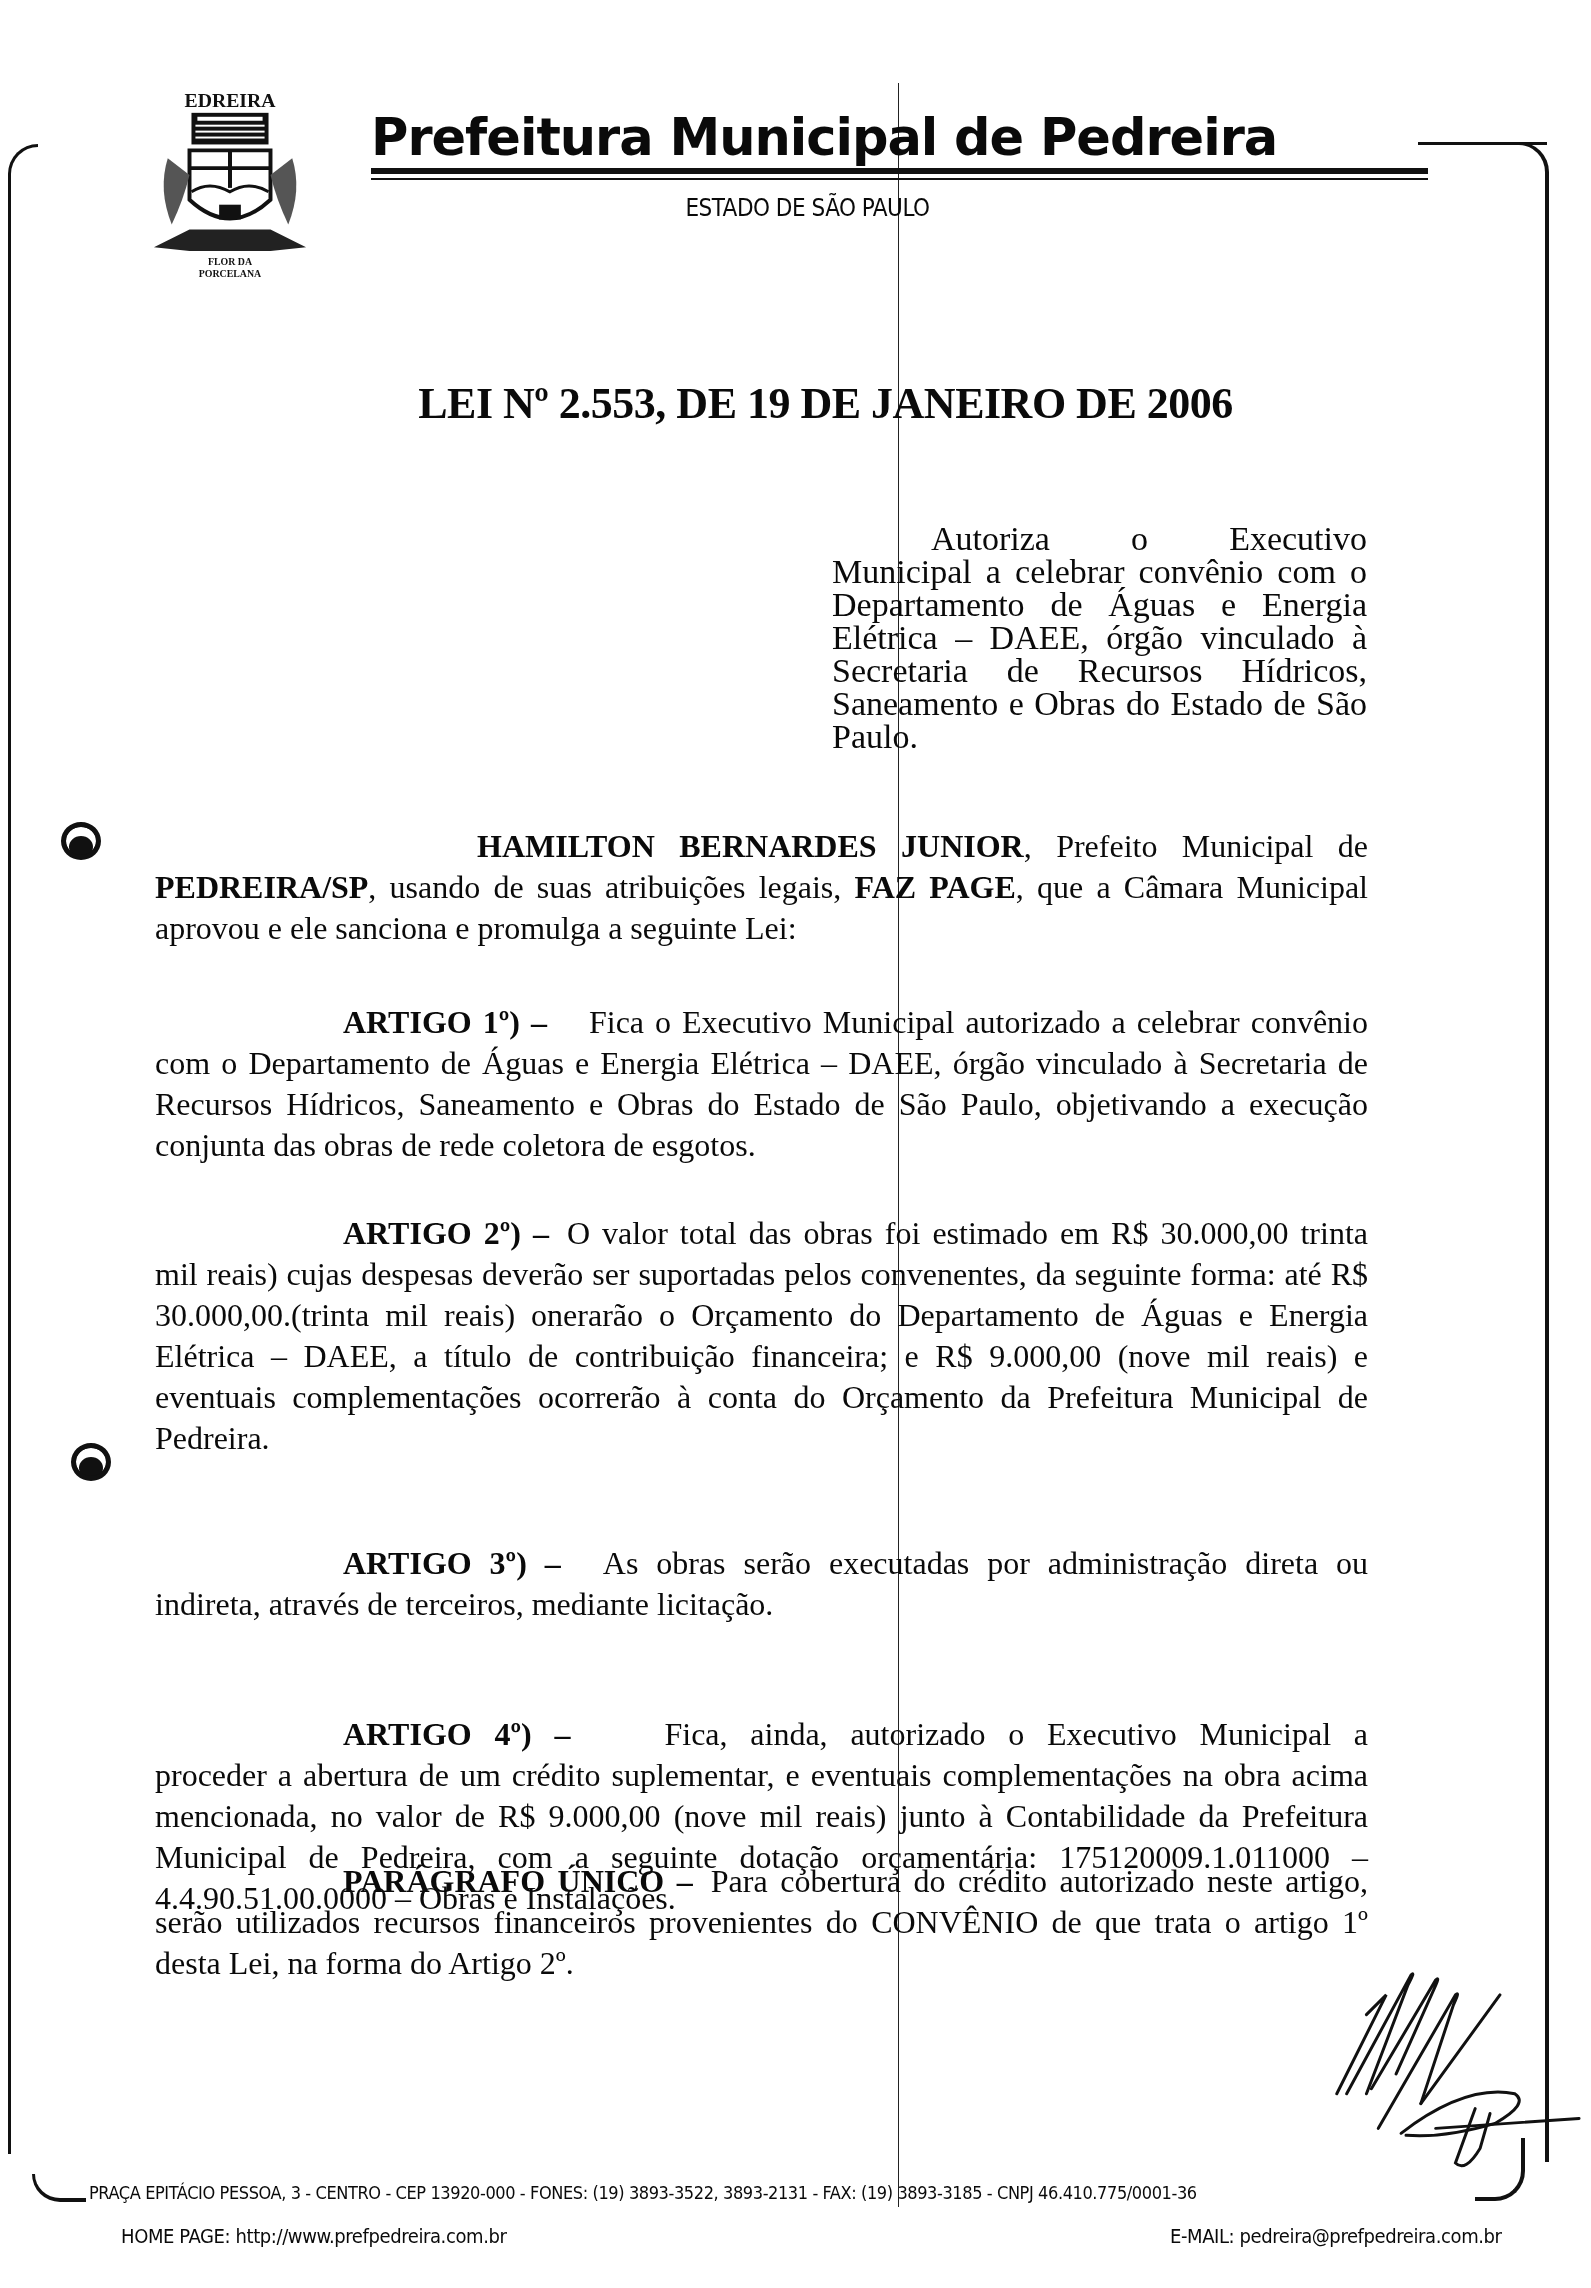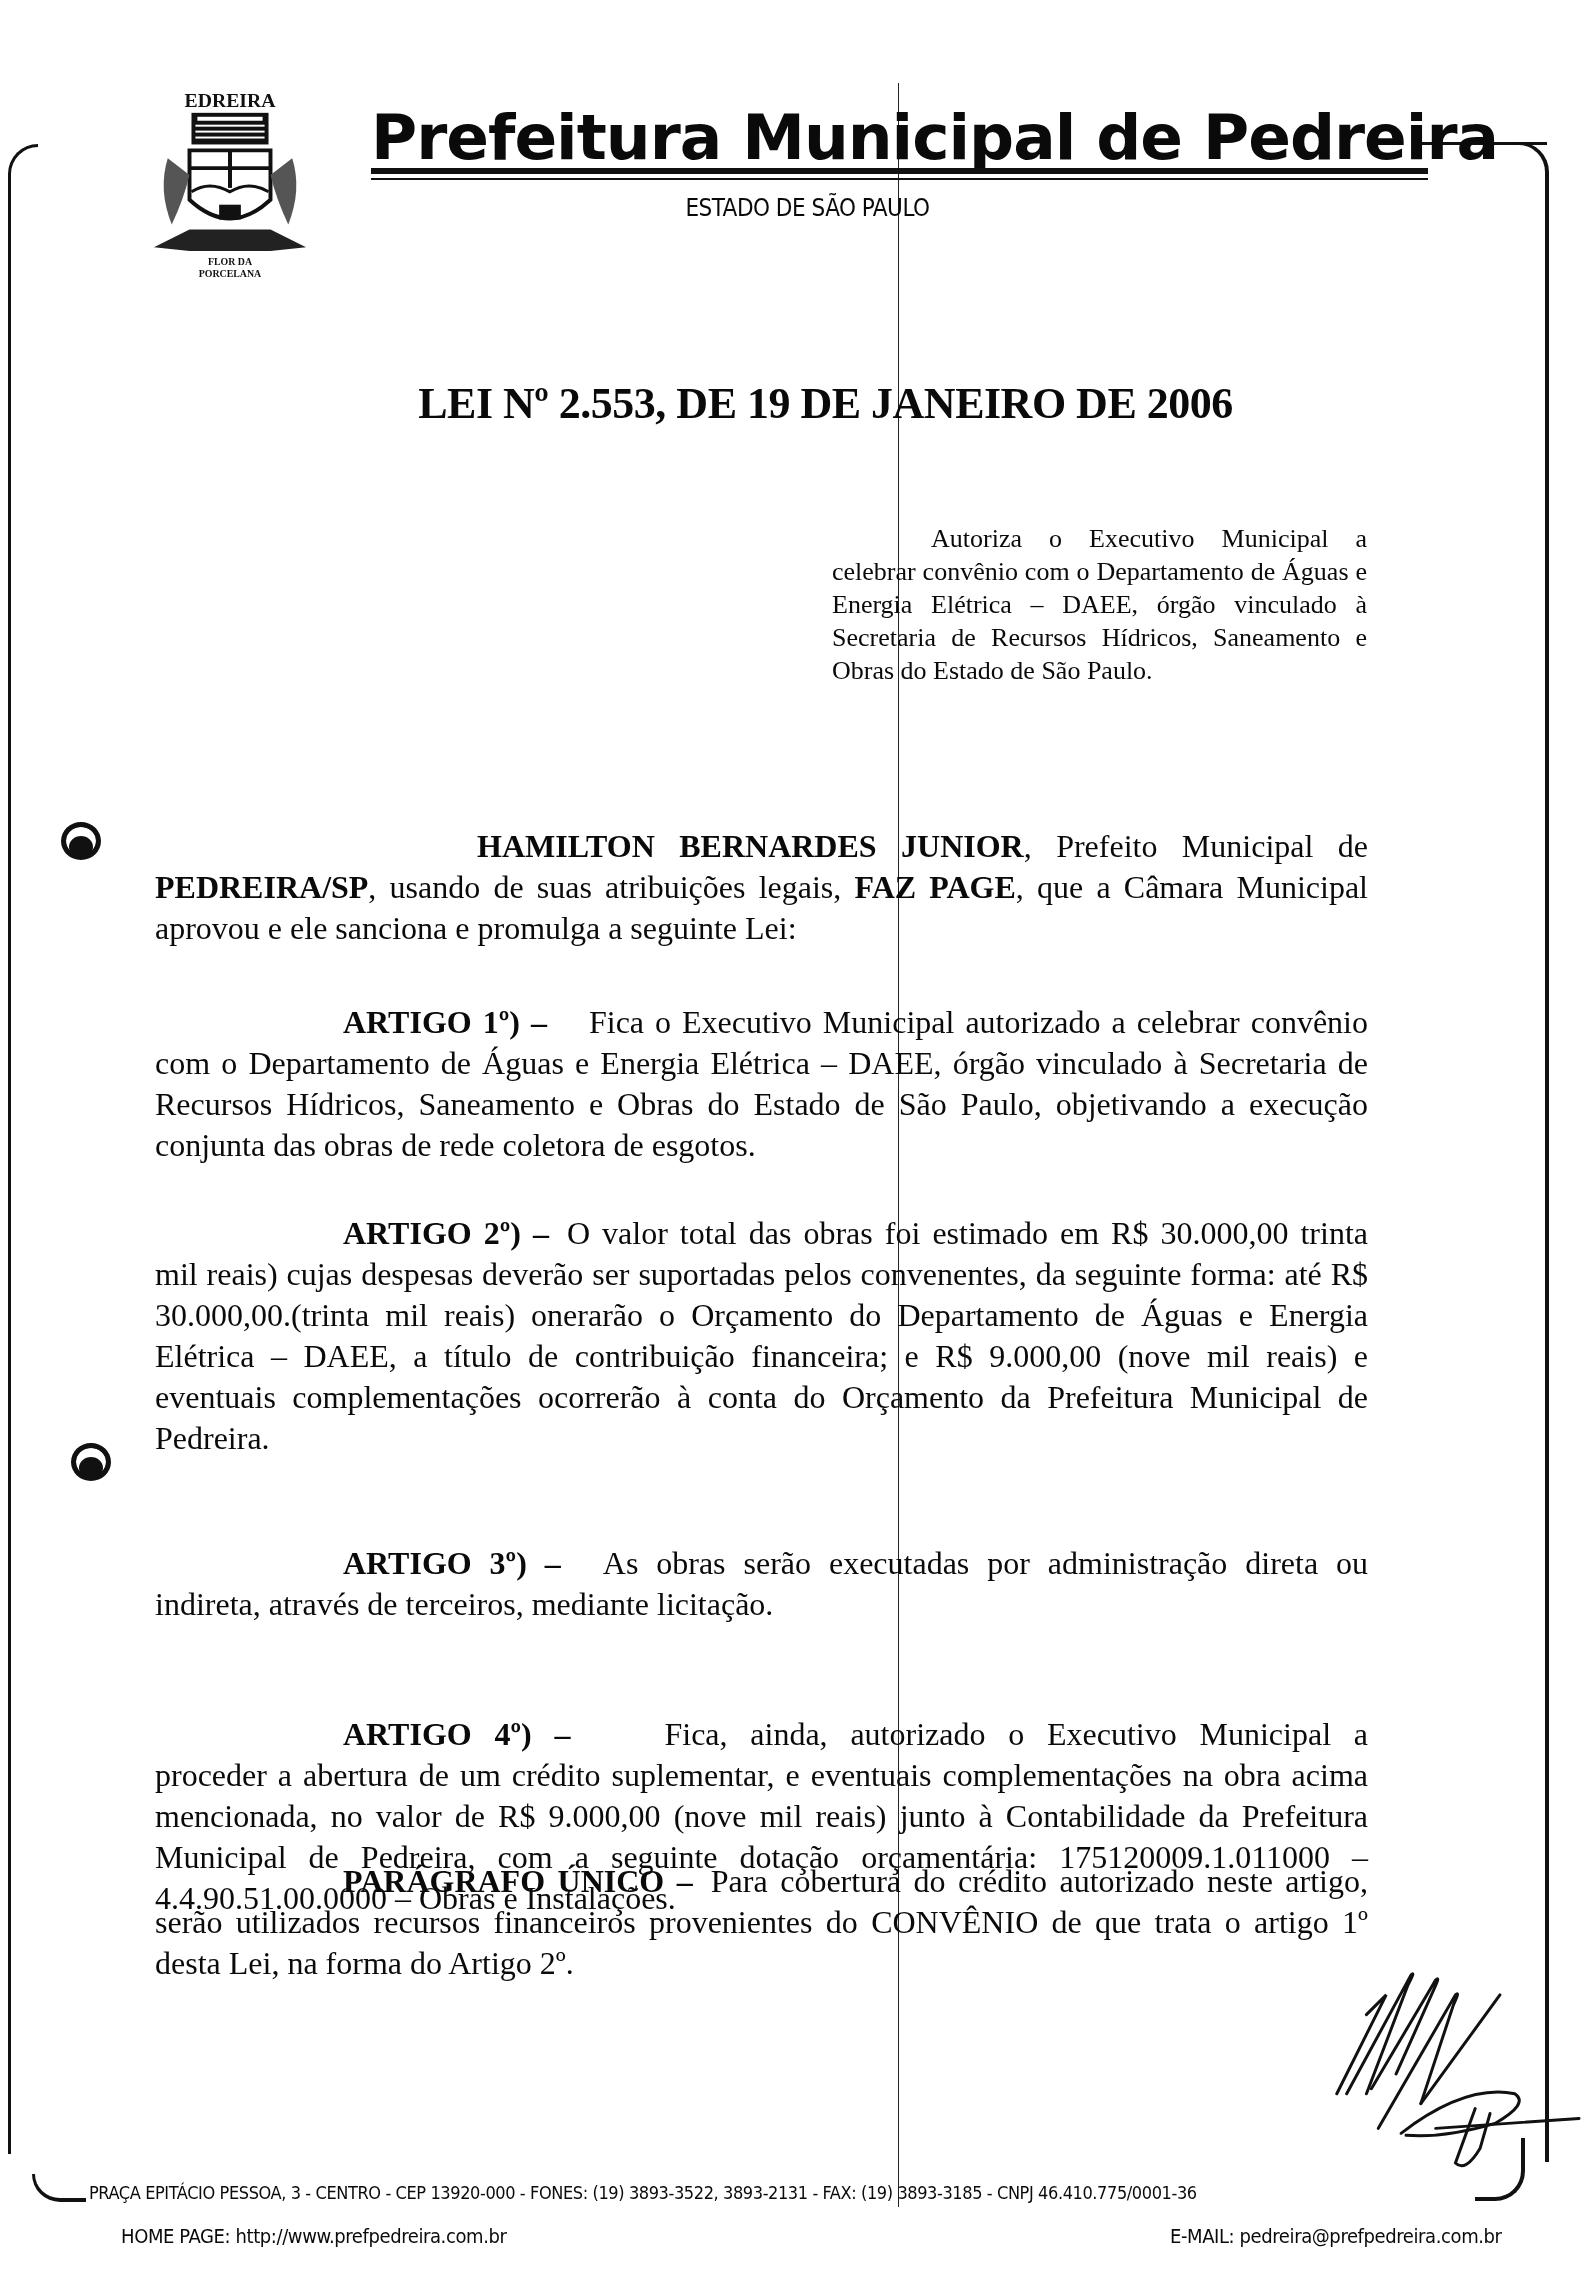--- a/index.html
+++ b/index.html
@@ -16,41 +16,41 @@
     .frame-bottom-right { left: 1475px; top: 2138px; width: 50px; height: 63px; border-right: 4px solid #111; border-bottom: 4px solid #111; border-bottom-right-radius: 30px; box-sizing: border-box; }
 
     
     .scan-line { left: 898px; top: 83px; width: 1px; height: 2124px; background: #222; }
 
     
     .crest { left: 150px; top: 81px; width: 160px; height: 198px; }
     .header-title {
       left: 371px; top: 103px; width: 1059px;
       font-family: "DejaVu Sans", "Liberation Sans", sans-serif;
-      font-weight: bold; font-size: 63px; letter-spacing: -1px; line-height: 69px;
+      font-weight: bold; font-size: 51px; letter-spacing: -1px; line-height: 69px;
       white-space: nowrap;
     }
     .header-rule1 { left: 371px; top: 168px; width: 1057px; height: 6px; background: #111; }
     .header-rule2 { left: 371px; top: 178px; width: 1057px; height: 2px; background: #111; }
     .header-state {
       left: 0; width: 1592px; top: 194px; text-align: center;
       font-family: "DejaVu Sans Condensed", "DejaVu Sans", sans-serif;
       font-size: 24px; letter-spacing: -0.5px; padding-left: 23px; box-sizing: border-box;
     }
 
     
     .law-title {
       left: 0; width: 1592px; top: 378px; text-align: center;
       font-weight: bold; font-size: 44px; letter-spacing: -0.5px; padding-left: 59px; box-sizing: border-box;
     }
 
     
     .ementa {
       left: 832px; top: 522px; width: 535px;
-      font-size: 26px; line-height: 33px; text-align: justify; text-indent: 99px;
+      font-size: 34px; line-height: 33px; text-align: justify; text-indent: 99px;
     }
 
     
     .body-block {
       left: 155px; width: 1213px;
       font-size: 32px; line-height: 41px; text-align: justify;
     }
     .body-block b { font-weight: bold; }
     .p-intro { top: 826px; }
     .p-art1 { top: 1002px; }

